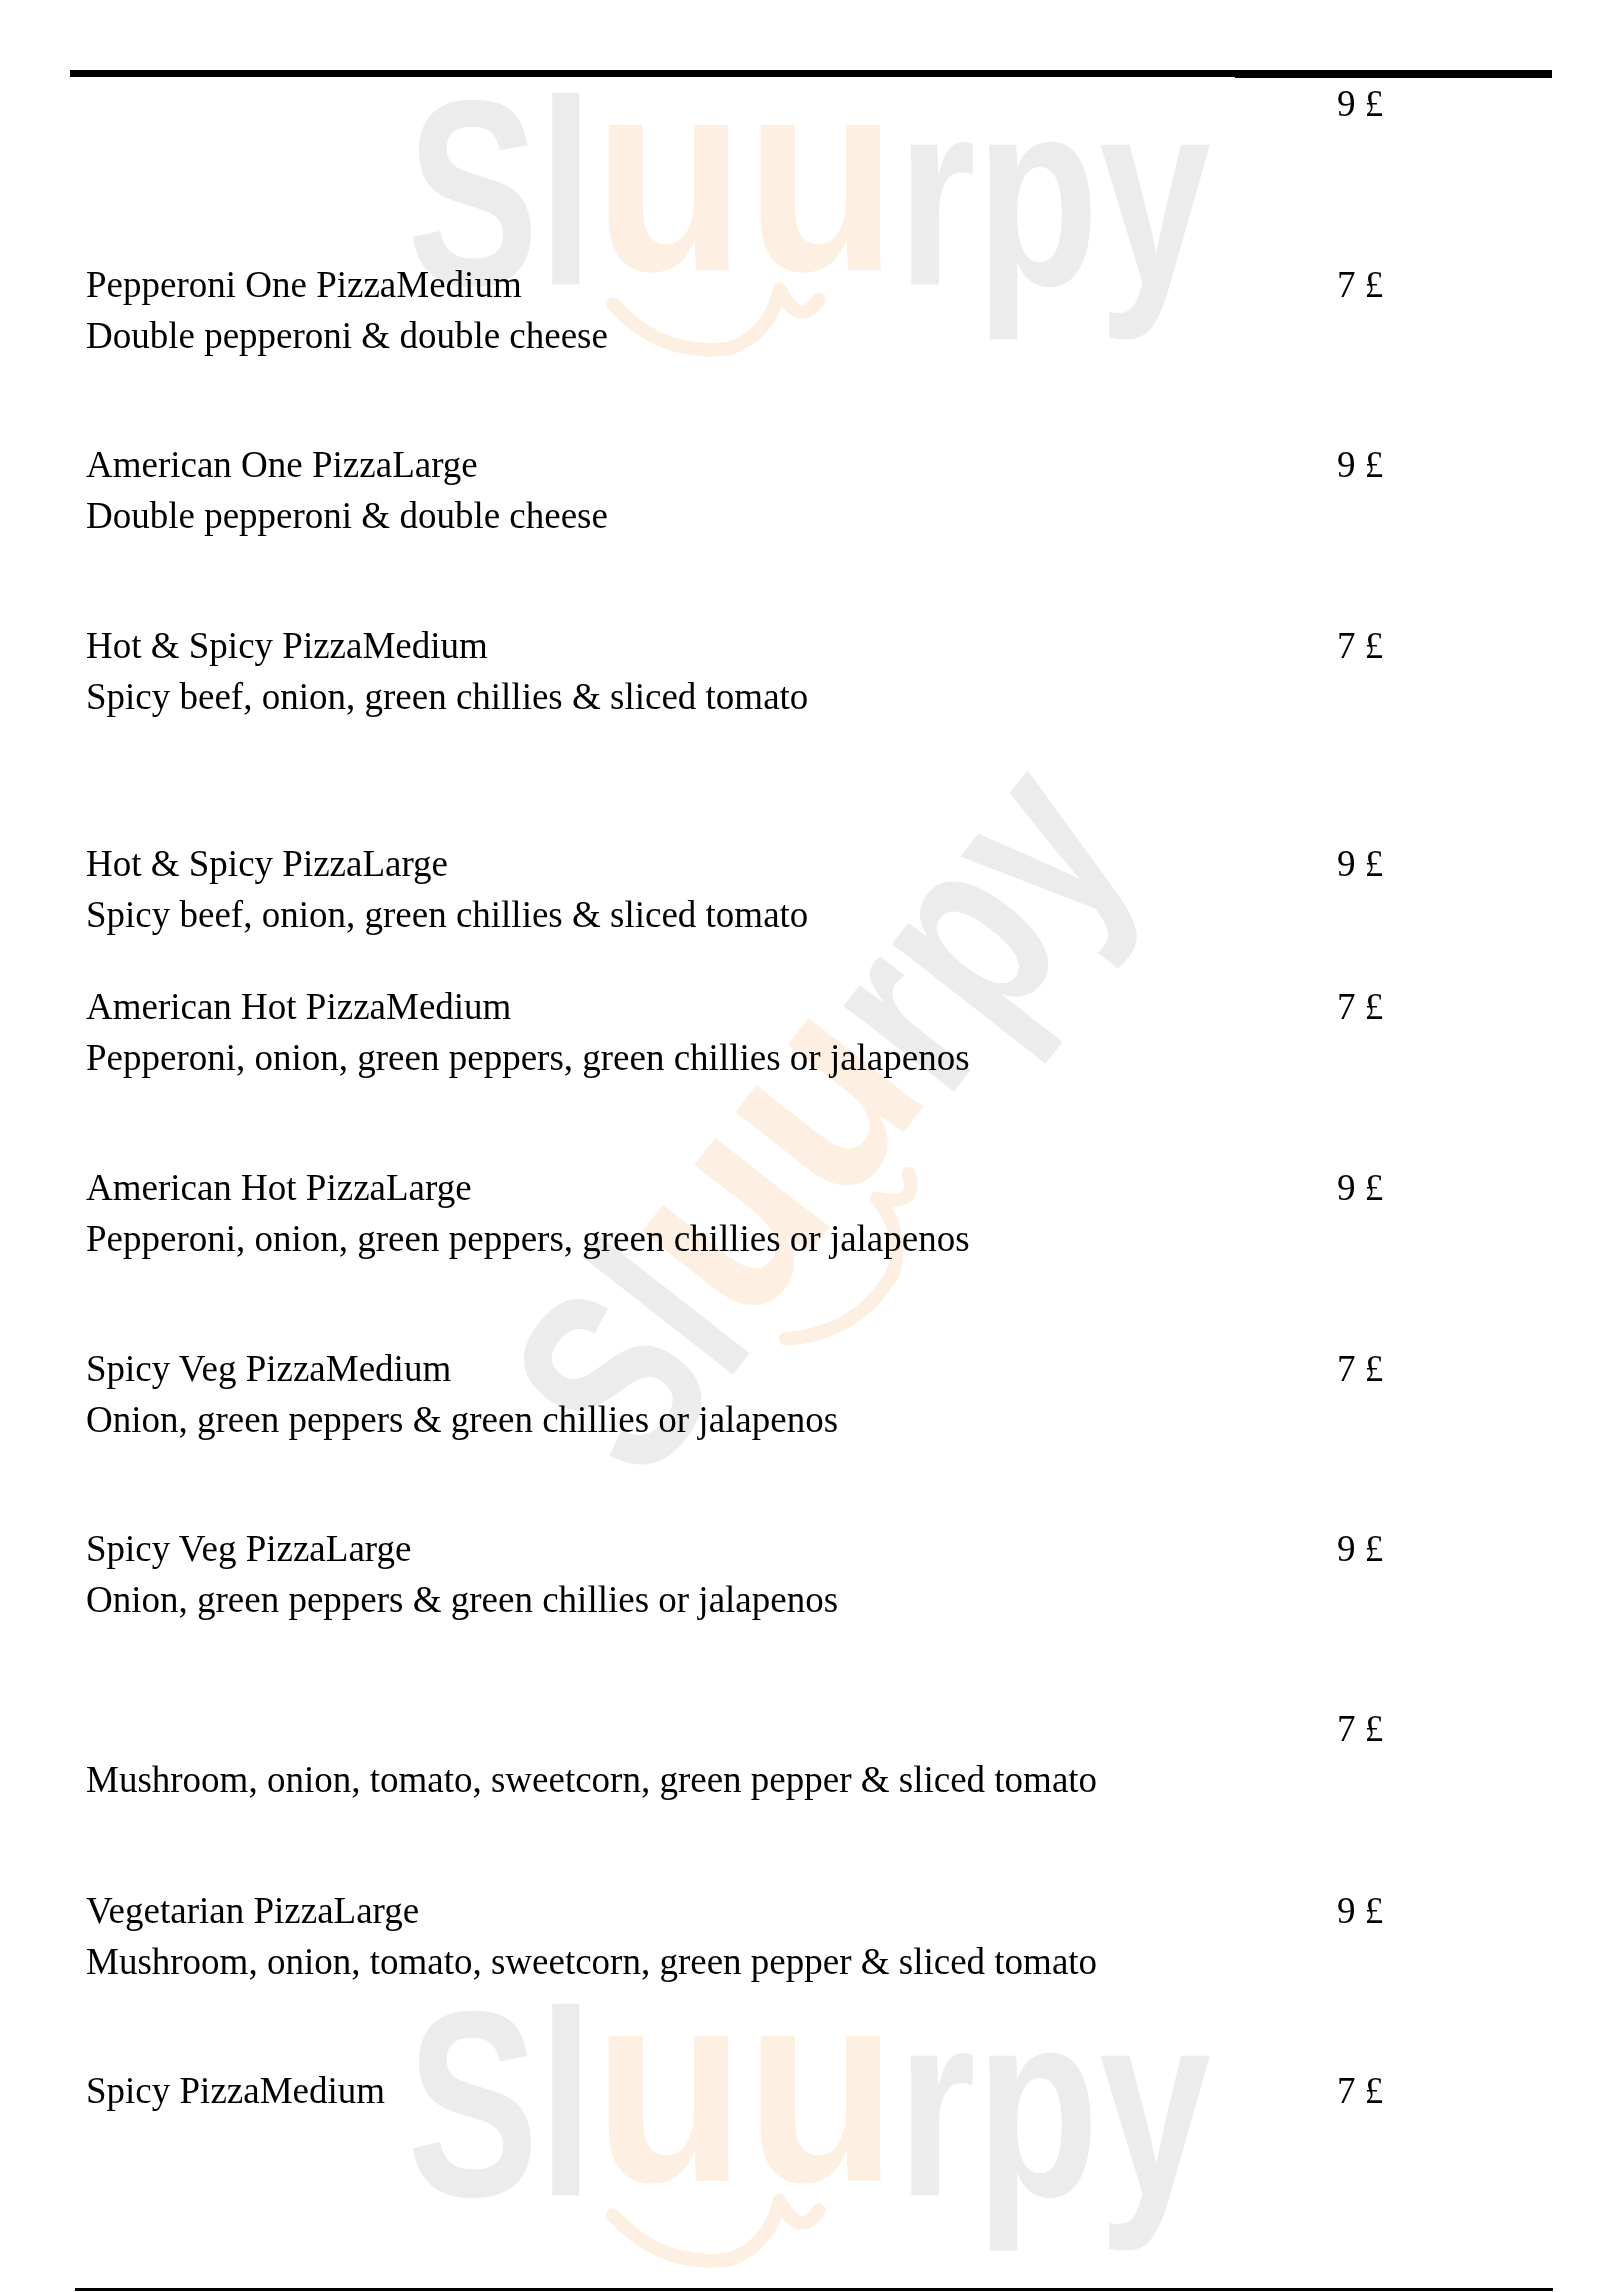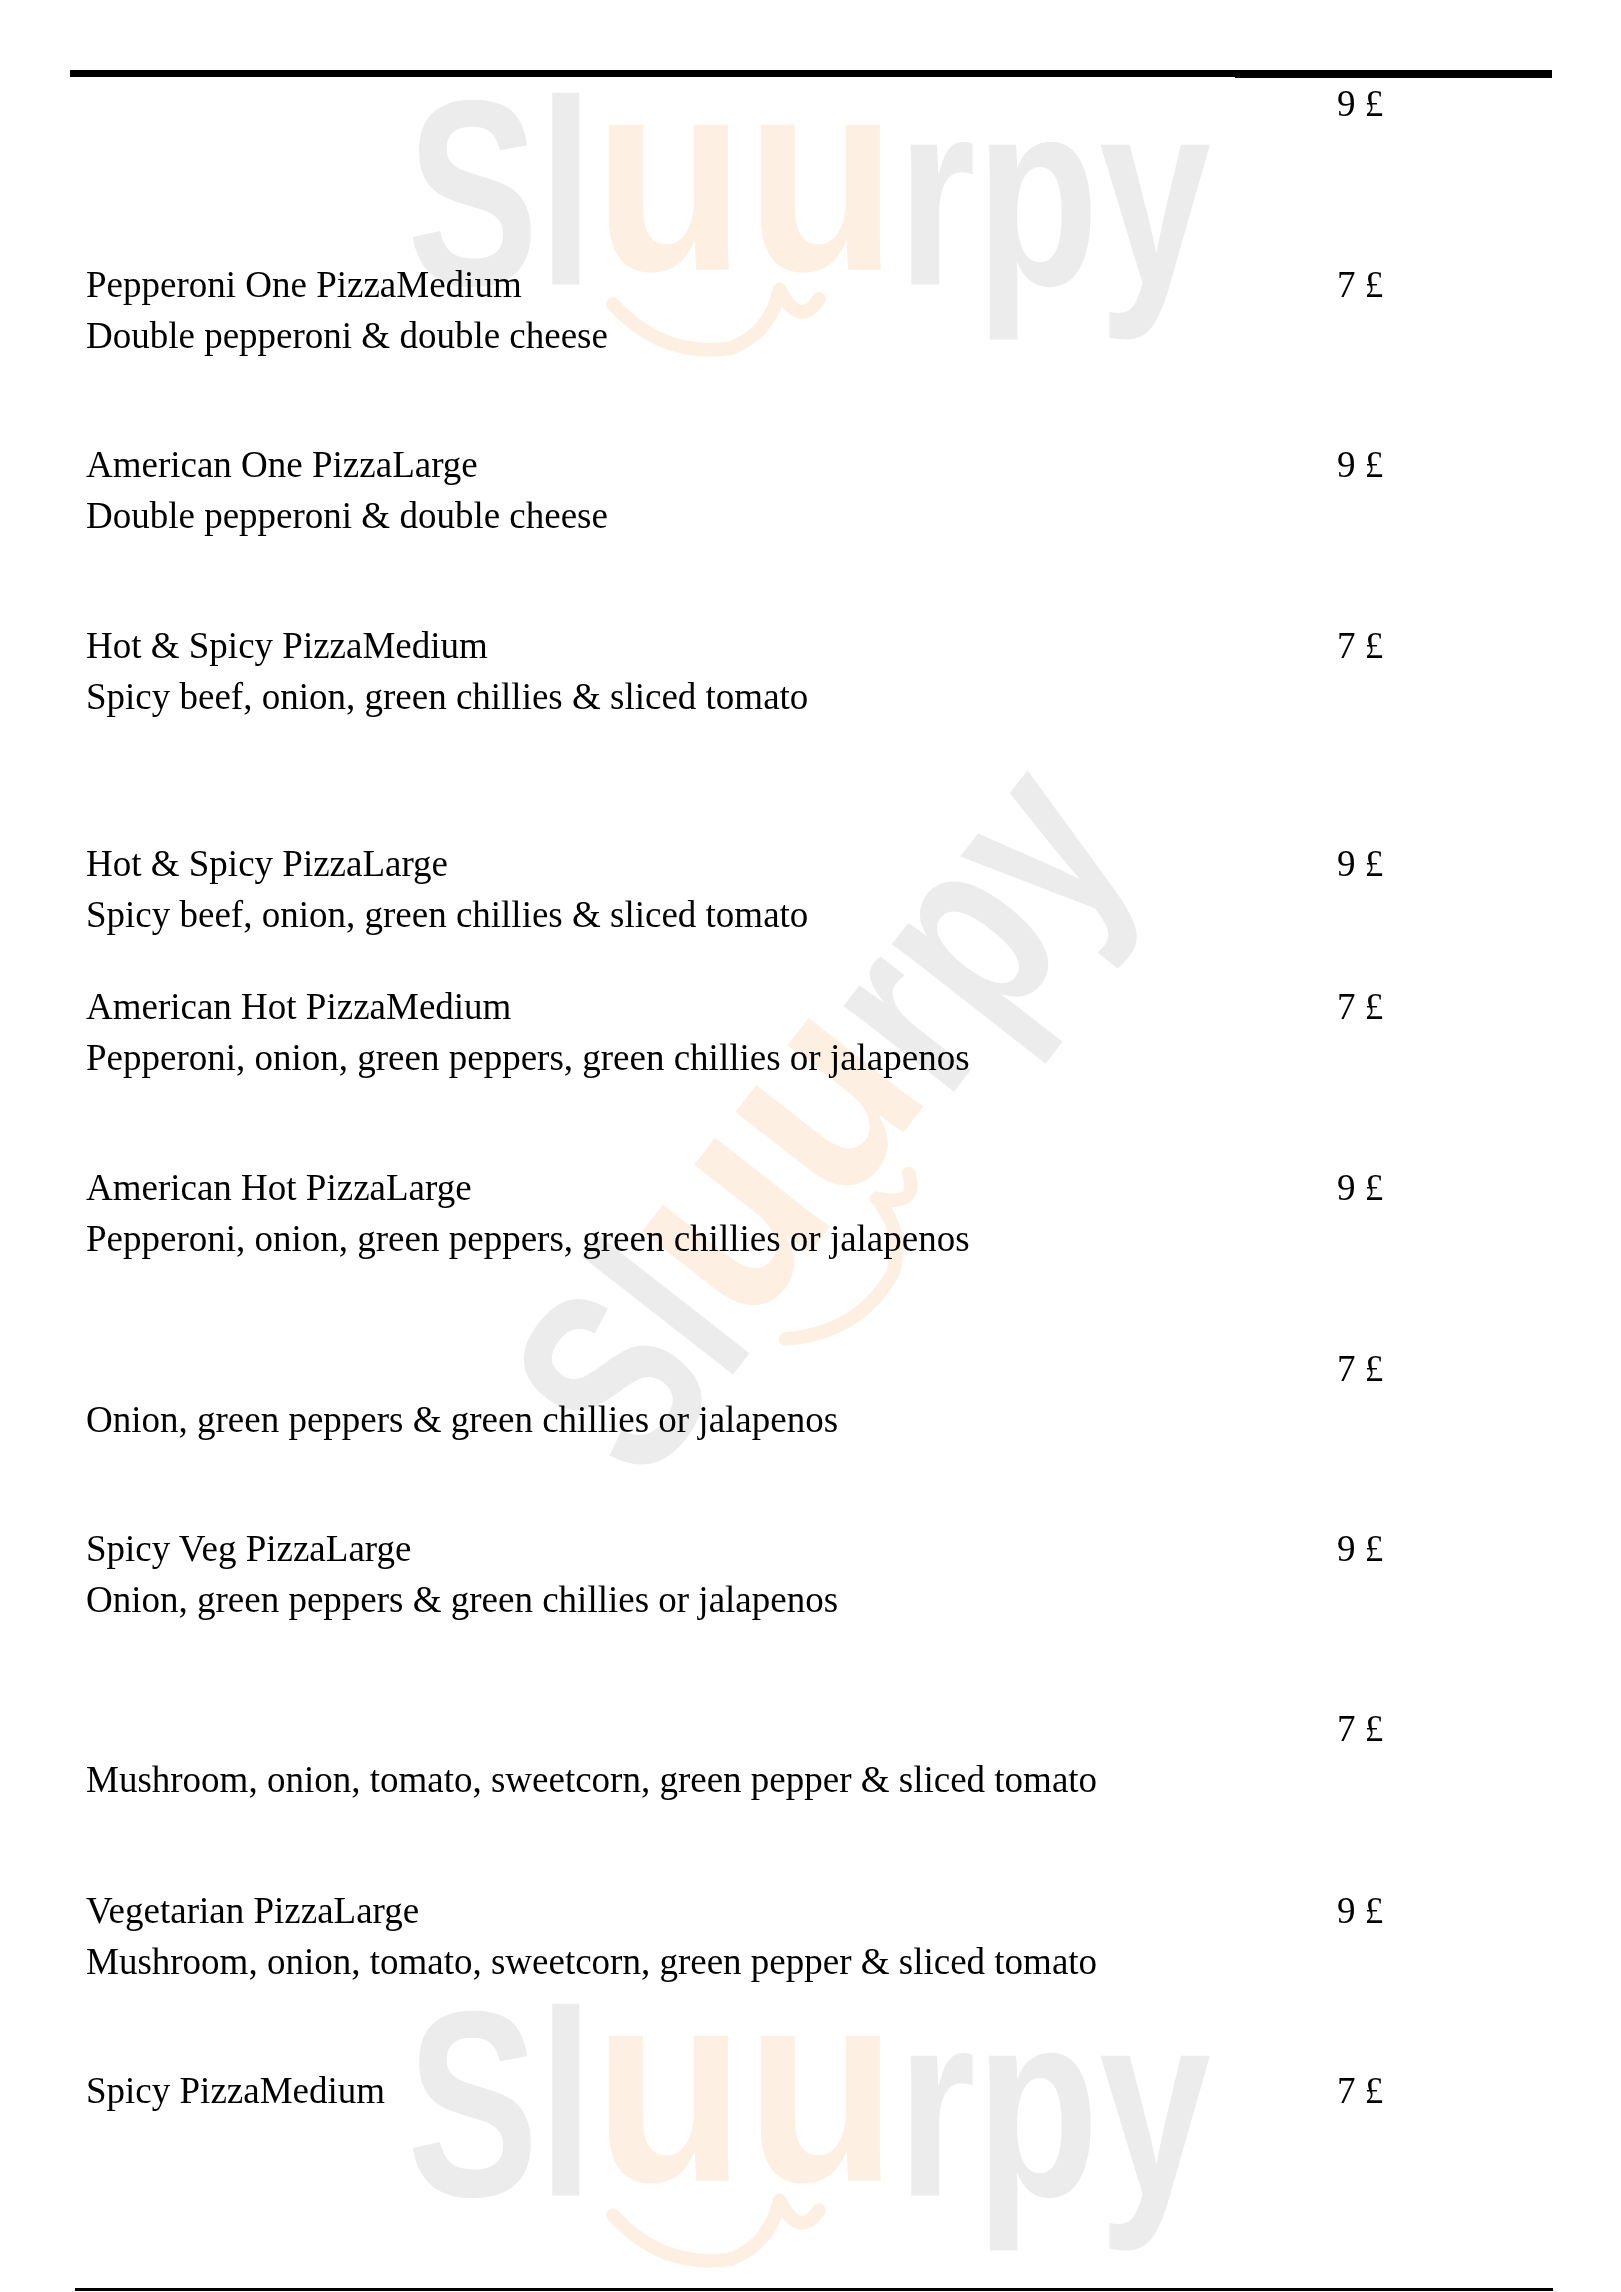--- a/index.html
+++ b/index.html
@@ -150,20 +150,21 @@
     <div class="item-name">American Hot PizzaMedium</div>
     <div class="item-desc">Pepperoni, onion, green peppers, green chillies or jalapenos</div>
     <div class="item-price">7 £</div>
   </div>
   <div class="item" style="top:1166px;">
     <div class="item-name">American Hot PizzaLarge</div>
     <div class="item-desc">Pepperoni, onion, green peppers, green chillies or jalapenos</div>
     <div class="item-price">9 £</div>
   </div>
   <div class="item" style="top:1347px;">
+    <div class="item-name">Spicy Veg PizzaMedium</div>
     <div class="item-desc">Onion, green peppers &amp; green chillies or jalapenos</div>
     <div class="item-price">7 £</div>
   </div>
   <div class="item" style="top:1527px;">
     <div class="item-name">Spicy Veg PizzaLarge</div>
     <div class="item-desc">Onion, green peppers &amp; green chillies or jalapenos</div>
     <div class="item-price">9 £</div>
   </div>
   <div class="item" style="top:1707px;">
     <div class="item-desc">Mushroom, onion, tomato, sweetcorn, green pepper &amp; sliced tomato</div>

